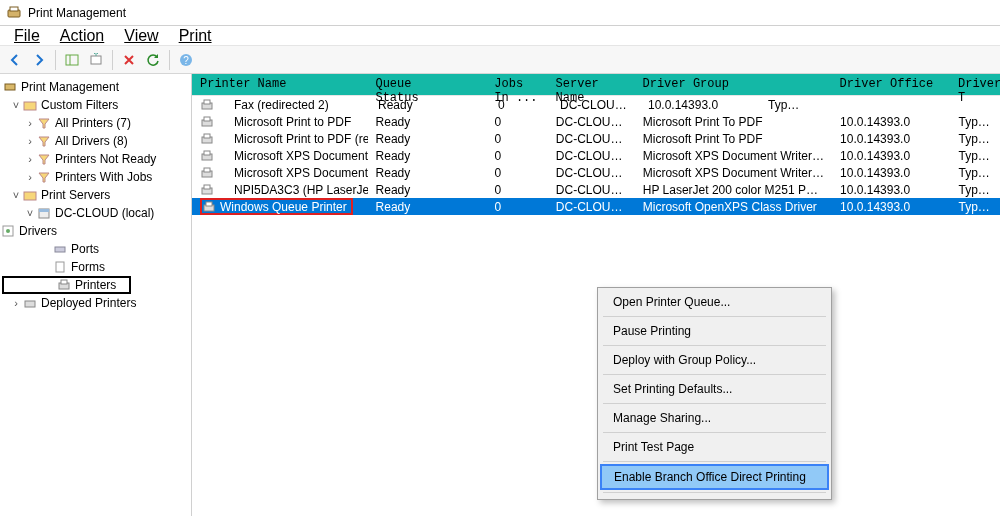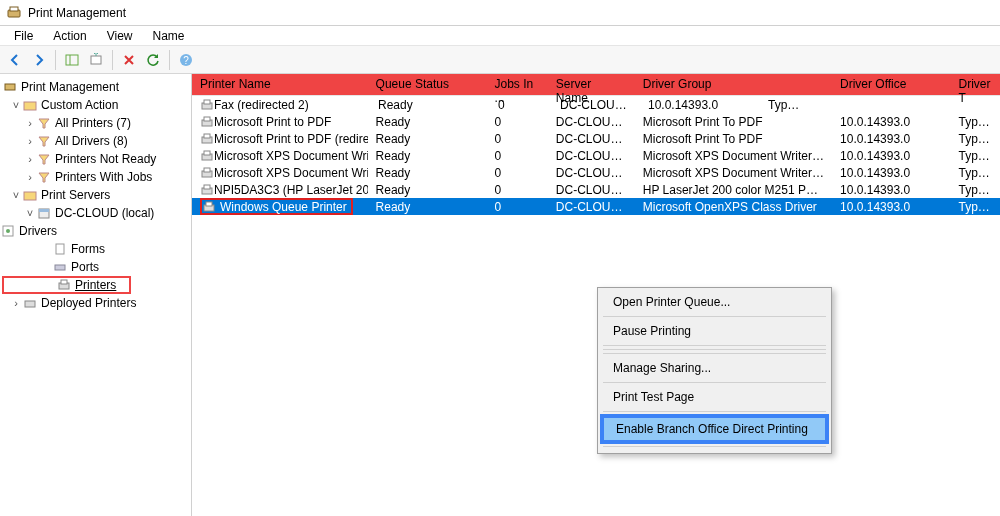--- a/index.html
+++ b/index.html
@@ -28,22 +28,23 @@
   .menubar {
     background: #fff;
     border-bottom: 1px solid #e5e5e5;
     height: 20px;
     display: flex;
     align-items: center;
     padding-left: 4px;
   }
   .menubar span {
     padding: 2px 10px;
-    font-size: 12px;
+    font-size: 16px;
     cursor: default;
+    text-decoration: underline;
   }
   
   .toolbar {
     background: #f7f7f7;
     border-bottom: 1px solid #d6d6d6;
     height: 28px;
     display: flex;
     align-items: center;
     padding: 0 4px;
     gap: 2px;
@@ -63,41 +64,41 @@
     background: #fff;
     padding-top: 4px;
     overflow: hidden;
   }
   .listpane { flex: 1; position: relative; overflow: hidden; }
   
   .tnode { display: flex; align-items: center; height: 18px; padding-right: 4px; white-space: nowrap; }
   .tw { width: 12px; text-align: center; color: #555; font-size: 11px; user-select: none; flex: none; }
   .tic { width: 16px; height: 16px; flex: none; display: flex; align-items: center; justify-content: center; margin-right: 3px; }
   .tlbl { font-size: 12px; }
-  .redbox { border: 2px solid #ef4444; padding: 0 4px 0 0; text-decoration: underline; }
-  
-  .lhdr { display: flex; height: 22px; border-bottom: 1px solid #e6e6e6; background: #ef4444; }
+  .redbox { border: 2px solid #000000; padding: 0 4px 0 0; }
+  
+  .lhdr { display: flex; height: 22px; border-bottom: 1px solid #e6e6e6; background: #14b8a6; font-family: Liberation Mono, monospace; }
   .lhdr div {
     padding: 3px 8px;
     font-size: 12px;
     color: #000;
     border-right: 1px solid transparent;
   }
   .col-name { width: 178px; }
   .col-qs   { width: 92px; }
   .col-jobs { width: 62px; margin-left: 28px; }
   .col-srv  { width: 88px; }
   .col-drv  { width: 200px; }
   .col-ver  { width: 120px; }
   .col-type { width: 50px; text-align: left;}
   
   .lrow { display: flex; height: 17px; align-items: center; }
   .lrow > div { padding: 0 8px; font-size: 12px; white-space: nowrap; overflow: hidden; text-overflow: ellipsis; }
   .lrow.sel { background: #0078d7; color: #fff; }
-  .lrow .col-name { display: flex; align-items: flex-start; gap: 0; }
+  .lrow .col-name { display: flex; align-items: flex-start; gap: 20px; }
   .pricon { width: 14px; height: 14px; flex: none; }
   .redbox-row-name { border: 2px solid #dd2020; display: inline-flex; align-items: center; gap: 4px; padding-right: 4px; height: 17px;}
   
   .ctxmenu {
     position: absolute;
     left: 405px; top: 213px;
     width: 235px;
     background: #f0f0f0;
     border: 1px solid #a0a0a0;
     box-shadow: 3px 3px 6px rgba(0,0,0,0.25);
@@ -105,40 +106,40 @@
     z-index: 50;
   }
   .ctxmenu .mi {
     padding: 4px 12px;
     font-size: 12px;
     color: #000;
     cursor: default;
   }
   .ctxmenu .mi.hover { background: #91c9f7; }
   .ctxmenu .sepm { height: 1px; background: #d0d0d0; margin: 3px 2px; }
-  .ctx-redbox { border: 4px solid #3b82f6; margin: -1px; }
+  .ctx-redbox { border: 2px solid #3b82f6; margin: -1px; }
 </style>
 </head>
 <body>
 
 <div class="titlebar">
   <span class="icon">
     <svg width="16" height="16">
         <rect x="2" y="5" width="12" height="7" rx="1" fill="#d4b26a" stroke="#7a5c22"></rect>
         <rect x="4" y="2" width="8" height="4" fill="#fff" stroke="#7a5c22"></rect>
       </svg>
   </span>
   <span class="title">Print Management</span>
 </div>
 
 <div class="menubar">
   <span>File</span>
   <span>Action</span>
   <span>View</span>
-  <span>Name</span>
+  <span>Print</span>
 </div>
 
 <div class="toolbar">
   <div class="tbtn">
       <svg width="14" height="14">
         <path d="M9 2 L4 7 L9 12" stroke="#1e74d0" stroke-width="2" fill="none"></path>
       </svg>
     </div>
   <div class="tbtn">
       <svg width="14" height="14">
@@ -190,21 +191,21 @@
         </span>
       <span class="tlbl">Print Management</span>
     </div>
     <div class="tnode" style="padding-left:10px">
       <span class="tw">˅</span>
       <span class="tic">
           <svg width="14" height="14">
             <rect x="1" y="4" width="12" height="8" fill="#f7d77a" stroke="#b88"></rect>
           </svg>
         </span>
-      <span class="tlbl">Custom Action</span>
+      <span class="tlbl">Custom Filters</span>
     </div>
     <div class="tnode" style="padding-left:24px">
       <span class="tw">›</span>
       <span class="tic">
           <svg width="14" height="14">
             <path d="M2 3 L12 3 L8 8 L8 12 L6 12 L6 8 Z" fill="#f7d77a" stroke="#b88"></path>
           </svg>
         </span>
       <span class="tlbl">All Printers (7)</span>
     </div>
@@ -259,32 +260,32 @@
           <svg width="14" height="14">
             <rect x="2" y="2" width="10" height="10" fill="#fff" stroke="#999"></rect>
             <circle cx="7" cy="7" r="2" fill="#6a6"></circle>
           </svg>
         </span>
       <span class="tlbl">Drivers</span>
     </div>
     <div class="tnode" style="padding-left:52px">
       <span class="tic">
           <svg width="14" height="14">
+            <rect x="2" y="5" width="10" height="5" fill="#ccd" stroke="#889"></rect>
+          </svg>
+        </span>
+      <span class="tlbl">Ports</span>
+    </div>
+    <div class="tnode" style="padding-left:52px">
+      <span class="tic">
+          <svg width="14" height="14">
             <rect x="3" y="2" width="8" height="10" fill="#fff" stroke="#999"></rect>
           </svg>
         </span>
       <span class="tlbl">Forms</span>
-    </div>
-    <div class="tnode" style="padding-left:52px">
-      <span class="tic">
-          <svg width="14" height="14">
-            <rect x="2" y="5" width="10" height="5" fill="#ccd" stroke="#889"></rect>
-          </svg>
-        </span>
-      <span class="tlbl">Ports</span>
     </div>
     <div class="tnode redbox" style="padding-left:52px; margin-left:2px; margin-right:60px;">
       <span class="tic">
           <svg width="14" height="14">
             <rect x="2" y="5" width="10" height="6" fill="#ddd" stroke="#888"></rect>
             <rect x="4" y="2" width="6" height="4" fill="#fff" stroke="#888"></rect>
           </svg>
         </span>
       <span class="tlbl">Printers</span>
     </div>
@@ -416,21 +417,23 @@
           <div class="col-ver">10.0.14393.0</div>
           <div class="col-type">Type 3</div>
         </div>
       </div>
 
     <div class="ctxmenu">
       <div class="mi">Open Printer Queue...</div>
       <div class="sepm"></div>
       <div class="mi">Pause Printing</div>
       <div class="sepm"></div>
-      <div class="sepm"></div>
+      <div class="mi">Deploy with Group Policy...</div>
+      <div class="sepm"></div>
+      <div class="mi">Set Printing Defaults...</div>
       <div class="sepm"></div>
       <div class="mi">Manage Sharing...</div>
       <div class="sepm"></div>
       <div class="mi">Print Test Page</div>
       <div class="sepm"></div>
       <div class="ctx-redbox">
         <div class="mi hover">Enable Branch Office Direct Printing</div>
       </div>
       <div class="sepm"></div>
 

